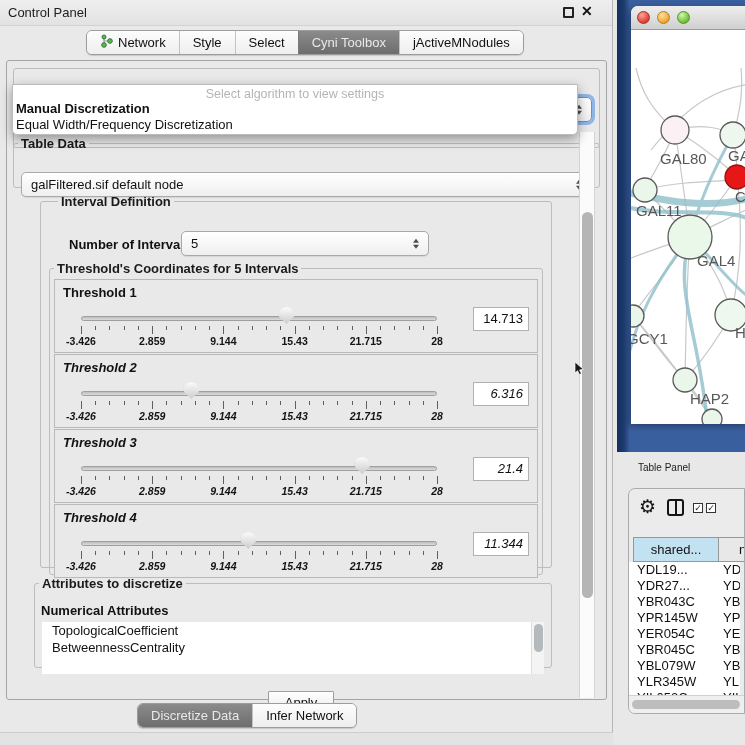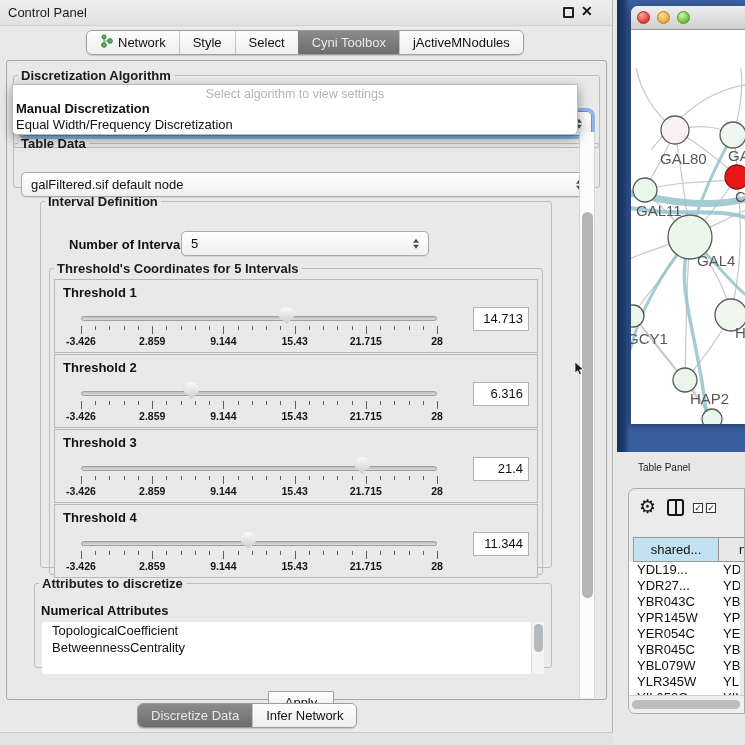--- a/index.html
+++ b/index.html
@@ -56,27 +56,27 @@
     box-shadow:0 4px 12px rgba(0,0,0,.38); }
   .popup .prompt { text-align:center; color:#b4b4b4; font-size:12.5px; padding-top:2px; }
   .popup .opt { font-size:13px; color:#111; padding-left:3px; line-height:16px; }
   .popup .opt.bold { font-weight:bold; }
 
   #tableDataGroup { left:13px; top:136px; width:587px; height:52px; }
   #tableDataCombo { position:absolute; left:7px; top:21px; right:7px; }
 
   
   .scrollarea { position:absolute; left:7px; top:132px; width:565px; height:566px; }
-  #intervalGroup { left:33px; top:62px; width:512px; height:374px; }
+  #intervalGroup { left:33px; top:62px; width:512px; height:374px;padding-left:13px; }
   .noi-label { position:absolute; left:28px; top:28px; font-size:13px; font-weight:bold; color:#111; }
   #noiCombo { position:absolute; left:140px; top:22px; width:248px; }
   #thGroup { left:8px; top:52px; width:494px; height:314px; }
 
   .th-box { position:relative; margin:0 4px; height:74px; border:1px solid #b9b9b9; background:#e9e9e9; }
-  .th-box + .th-box { margin-top:1px; }
+  .th-box + .th-box { margin-top:1px;font-style:italic; }
   .th-box:first-of-type { margin-top:3px; }
   .th-label { position:absolute; left:8px; top:5px; font-size:13px; font-weight:bold; color:#111; }
   .track { position:absolute; left:26px; top:36px; width:356px; height:5px; border-radius:3px;
     background:linear-gradient(#bdbdbd,#dcdcdc); border:1px solid #9f9f9f; }
   .thumb { position:absolute; top:27px; width:15px; height:17px;
     background:linear-gradient(#fbfbfb,#cccccc);
     clip-path:polygon(0% 32%, 20% 7%, 50% 0%, 80% 7%, 100% 32%, 100% 58%, 50% 100%, 0% 58%);
     filter:drop-shadow(0 0 1px #7d7d7d); }
   .ticks { position:absolute; left:26px; top:46px; width:356px; height:9px; }
   .ticks i { position:absolute; top:0; width:1px; background:#5f5f5f; }
@@ -176,21 +176,20 @@
           <span>Cyni Toolbox</span>
         </div>
         <div class="seg">
           <span>jActiveMNodules</span>
         </div>
       </div>
 
     <div class="outer-panel"></div>
 
     <fieldset class="grp" id="algoGroup">
-      <legend>Discretization Algorithm</legend>
       <div class="combo" id="algoCombo">
         <span class="updown">
             <i class="up"></i>
             <i class="dn"></i>
           </span>
       </div>
     </fieldset>
 
     <div class="popup">
       <div class="prompt">Select algorithm to view settings</div>

